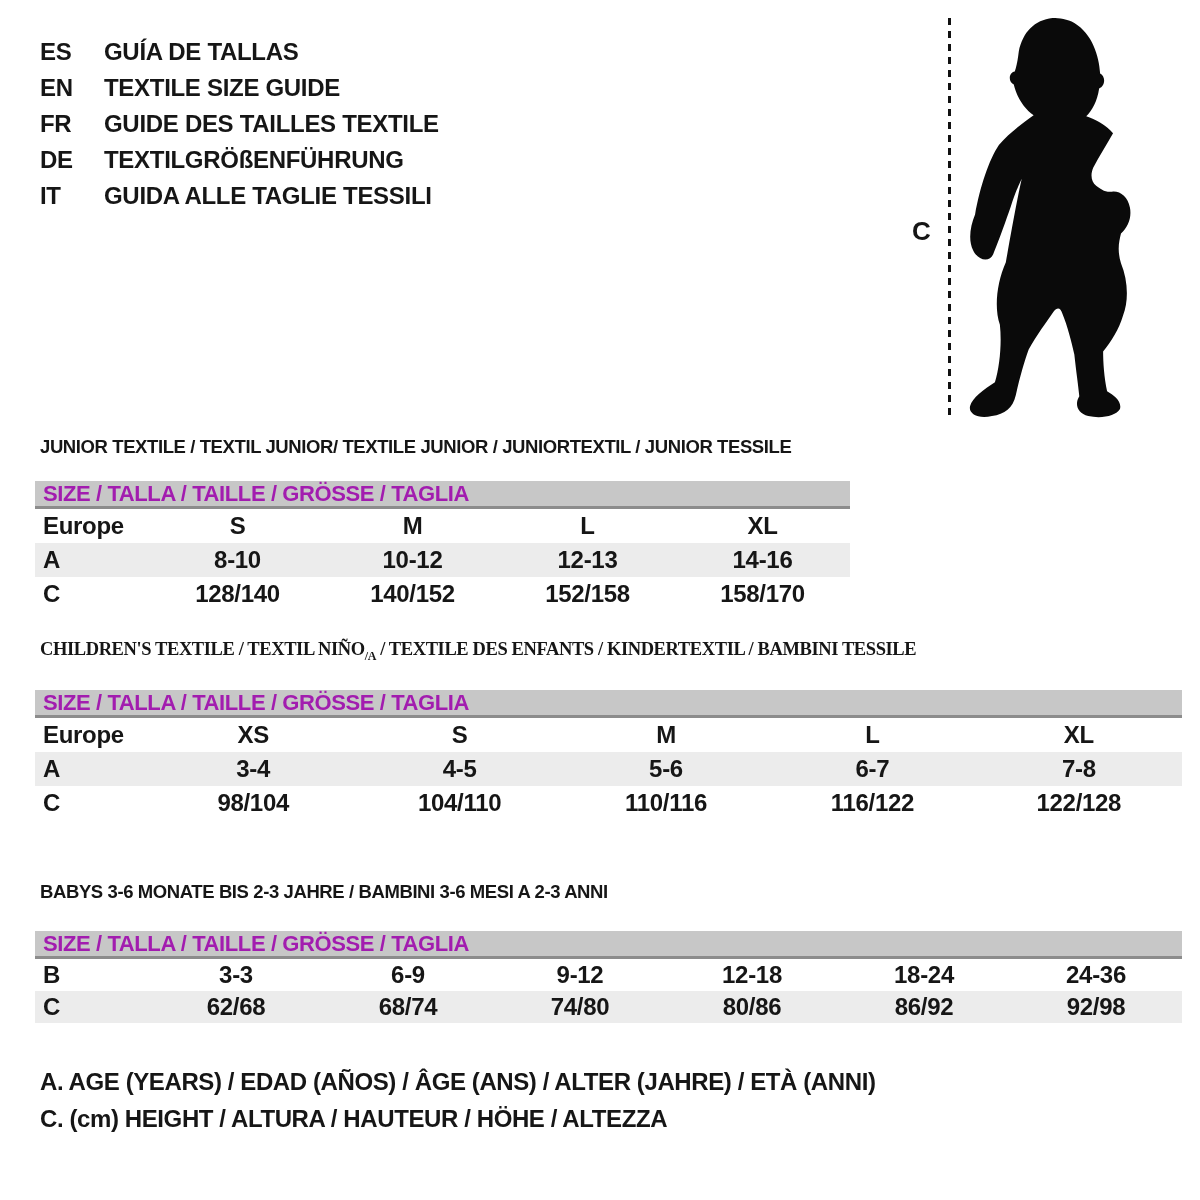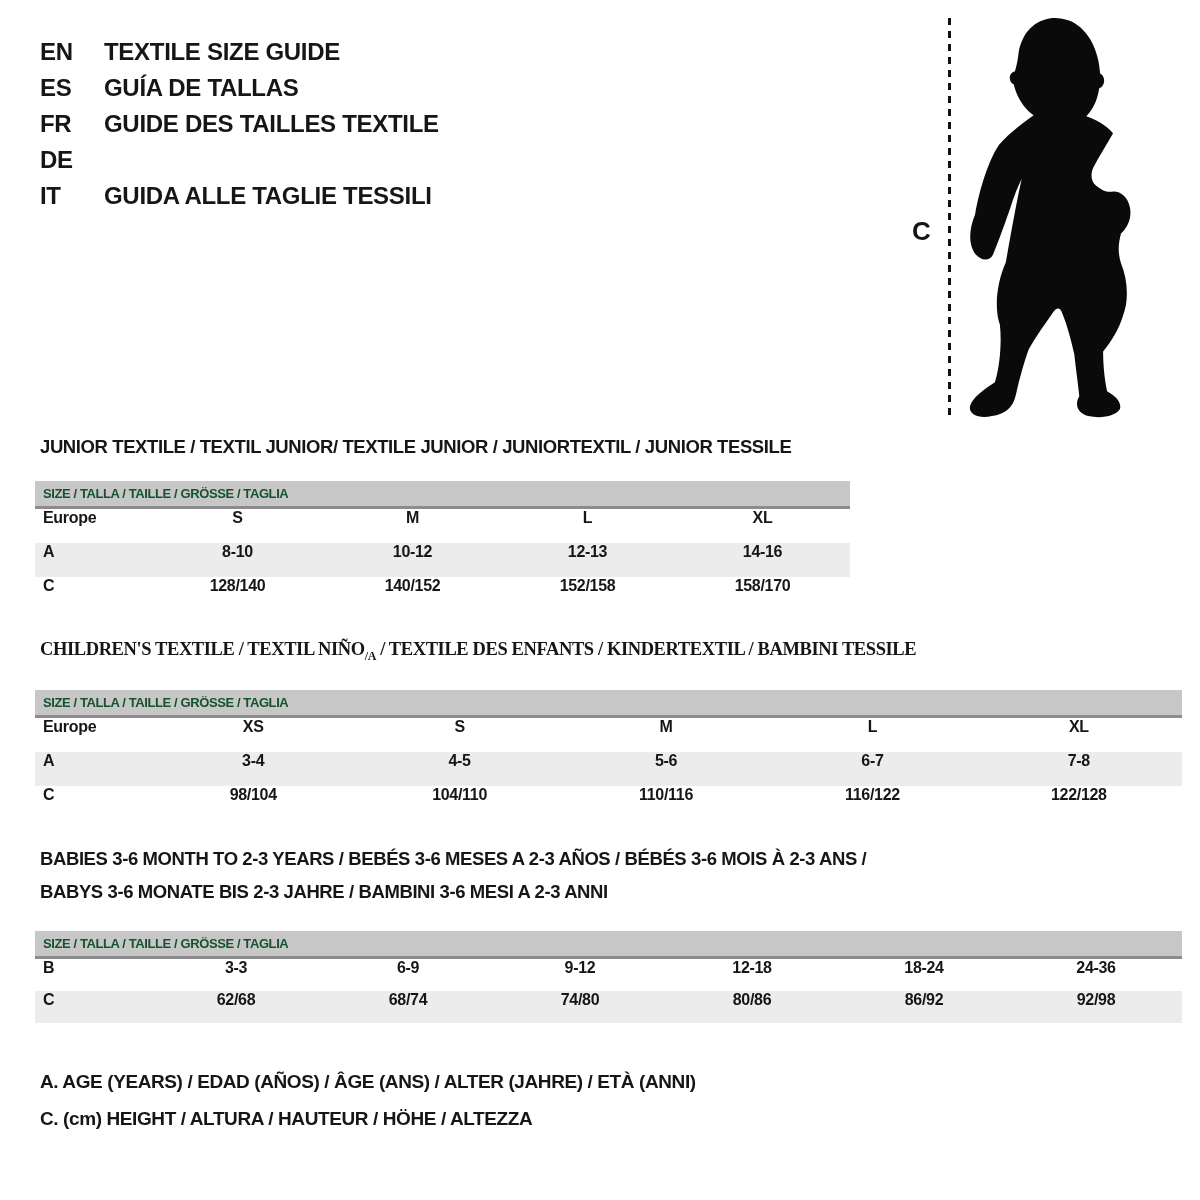--- a/index.html
+++ b/index.html
@@ -76,28 +76,29 @@
   .tbl-junior   { top: 481px; width: 815px; }
   .tbl-children { top: 690px; width: 1147px; }
   .tbl-babies   { top: 931px; width: 1147px; }
 
   .size-bar {
     height: 25px;
     line-height: 25px;
     background: #c7c7c7;
     border-bottom: 3px solid #8c8c8c;
     padding-left: 8px;
-    font-size: 13px;
-    color: #14532d;
+    font-size: 22px;
+    color: #a21caf;
     letter-spacing: -0.4px;
   }
   .trow {
     display: flex;
+    align-items: center;
     height: 34px;
-    font-size: 16px;
+    font-size: 24px;
   }
   .tbl-babies .trow { height: 32px; }
   .trow.shaded { background: #ececec; }
   .tlabel {
     width: 115px;
     padding-left: 8px;
     box-sizing: border-box;
     flex: 0 0 auto;
   }
   .tcell {
@@ -105,47 +106,48 @@
     text-align: center;
   }
 
   
   .legend {
     position: absolute;
     left: 40px;
     top: 1070px;
   }
   .legend-line {
-    font-size: 19px;
+    font-size: 24px;
     line-height: 23px;
     margin-bottom: 14px;
     white-space: nowrap;
     letter-spacing: -0.4px;
   }
 </style>
 </head>
 <body>
 
 <div class="page">
 
   <div class="lang-list">
     <div class="lang-row">
+      <span class="lang-code">ES</span>
+      <span class="lang-title">GUÍA DE TALLAS</span>
+    </div>
+    <div class="lang-row">
       <span class="lang-code">EN</span>
       <span class="lang-title">TEXTILE SIZE GUIDE</span>
     </div>
     <div class="lang-row">
-      <span class="lang-code">ES</span>
-      <span class="lang-title">GUÍA DE TALLAS</span>
-    </div>
-    <div class="lang-row">
       <span class="lang-code">FR</span>
       <span class="lang-title">GUIDE DES TAILLES TEXTILE</span>
     </div>
     <div class="lang-row">
       <span class="lang-code">DE</span>
+      <span class="lang-title">TEXTILGRÖßENFÜHRUNG</span>
     </div>
     <div class="lang-row">
       <span class="lang-code">IT</span>
       <span class="lang-title">GUIDA ALLE TAGLIE TESSILI</span>
     </div>
   </div>
 
   <div class="measure-line"></div>
   <div class="measure-label">C</div>
   <svg class="silhouette" viewBox="0 0 175 405" aria-hidden="true">
@@ -232,21 +234,20 @@
     <div class="trow">
       <span class="tlabel">C</span>
       <span class="tcell">98/104</span>
       <span class="tcell">104/110</span>
       <span class="tcell">110/116</span>
       <span class="tcell">116/122</span>
       <span class="tcell">122/128</span>
     </div>
   </div>
 
-  <div class="section-title title-babies-1">BABIES 3-6 MONTH TO 2-3 YEARS / BEBÉS 3-6 MESES A 2-3 AÑOS / BÉBÉS 3-6 MOIS À 2-3 ANS /</div>
   <div class="section-title title-babies-2">BABYS 3-6 MONATE BIS 2-3 JAHRE / BAMBINI 3-6 MESI A 2-3 ANNI</div>
 
   <div class="size-table tbl-babies">
     <div class="size-bar">SIZE / TALLA / TAILLE / GRÖSSE / TAGLIA</div>
     <div class="trow">
       <span class="tlabel">B</span>
       <span class="tcell">3-3</span>
       <span class="tcell">6-9</span>
       <span class="tcell">9-12</span>
       <span class="tcell">12-18</span>

